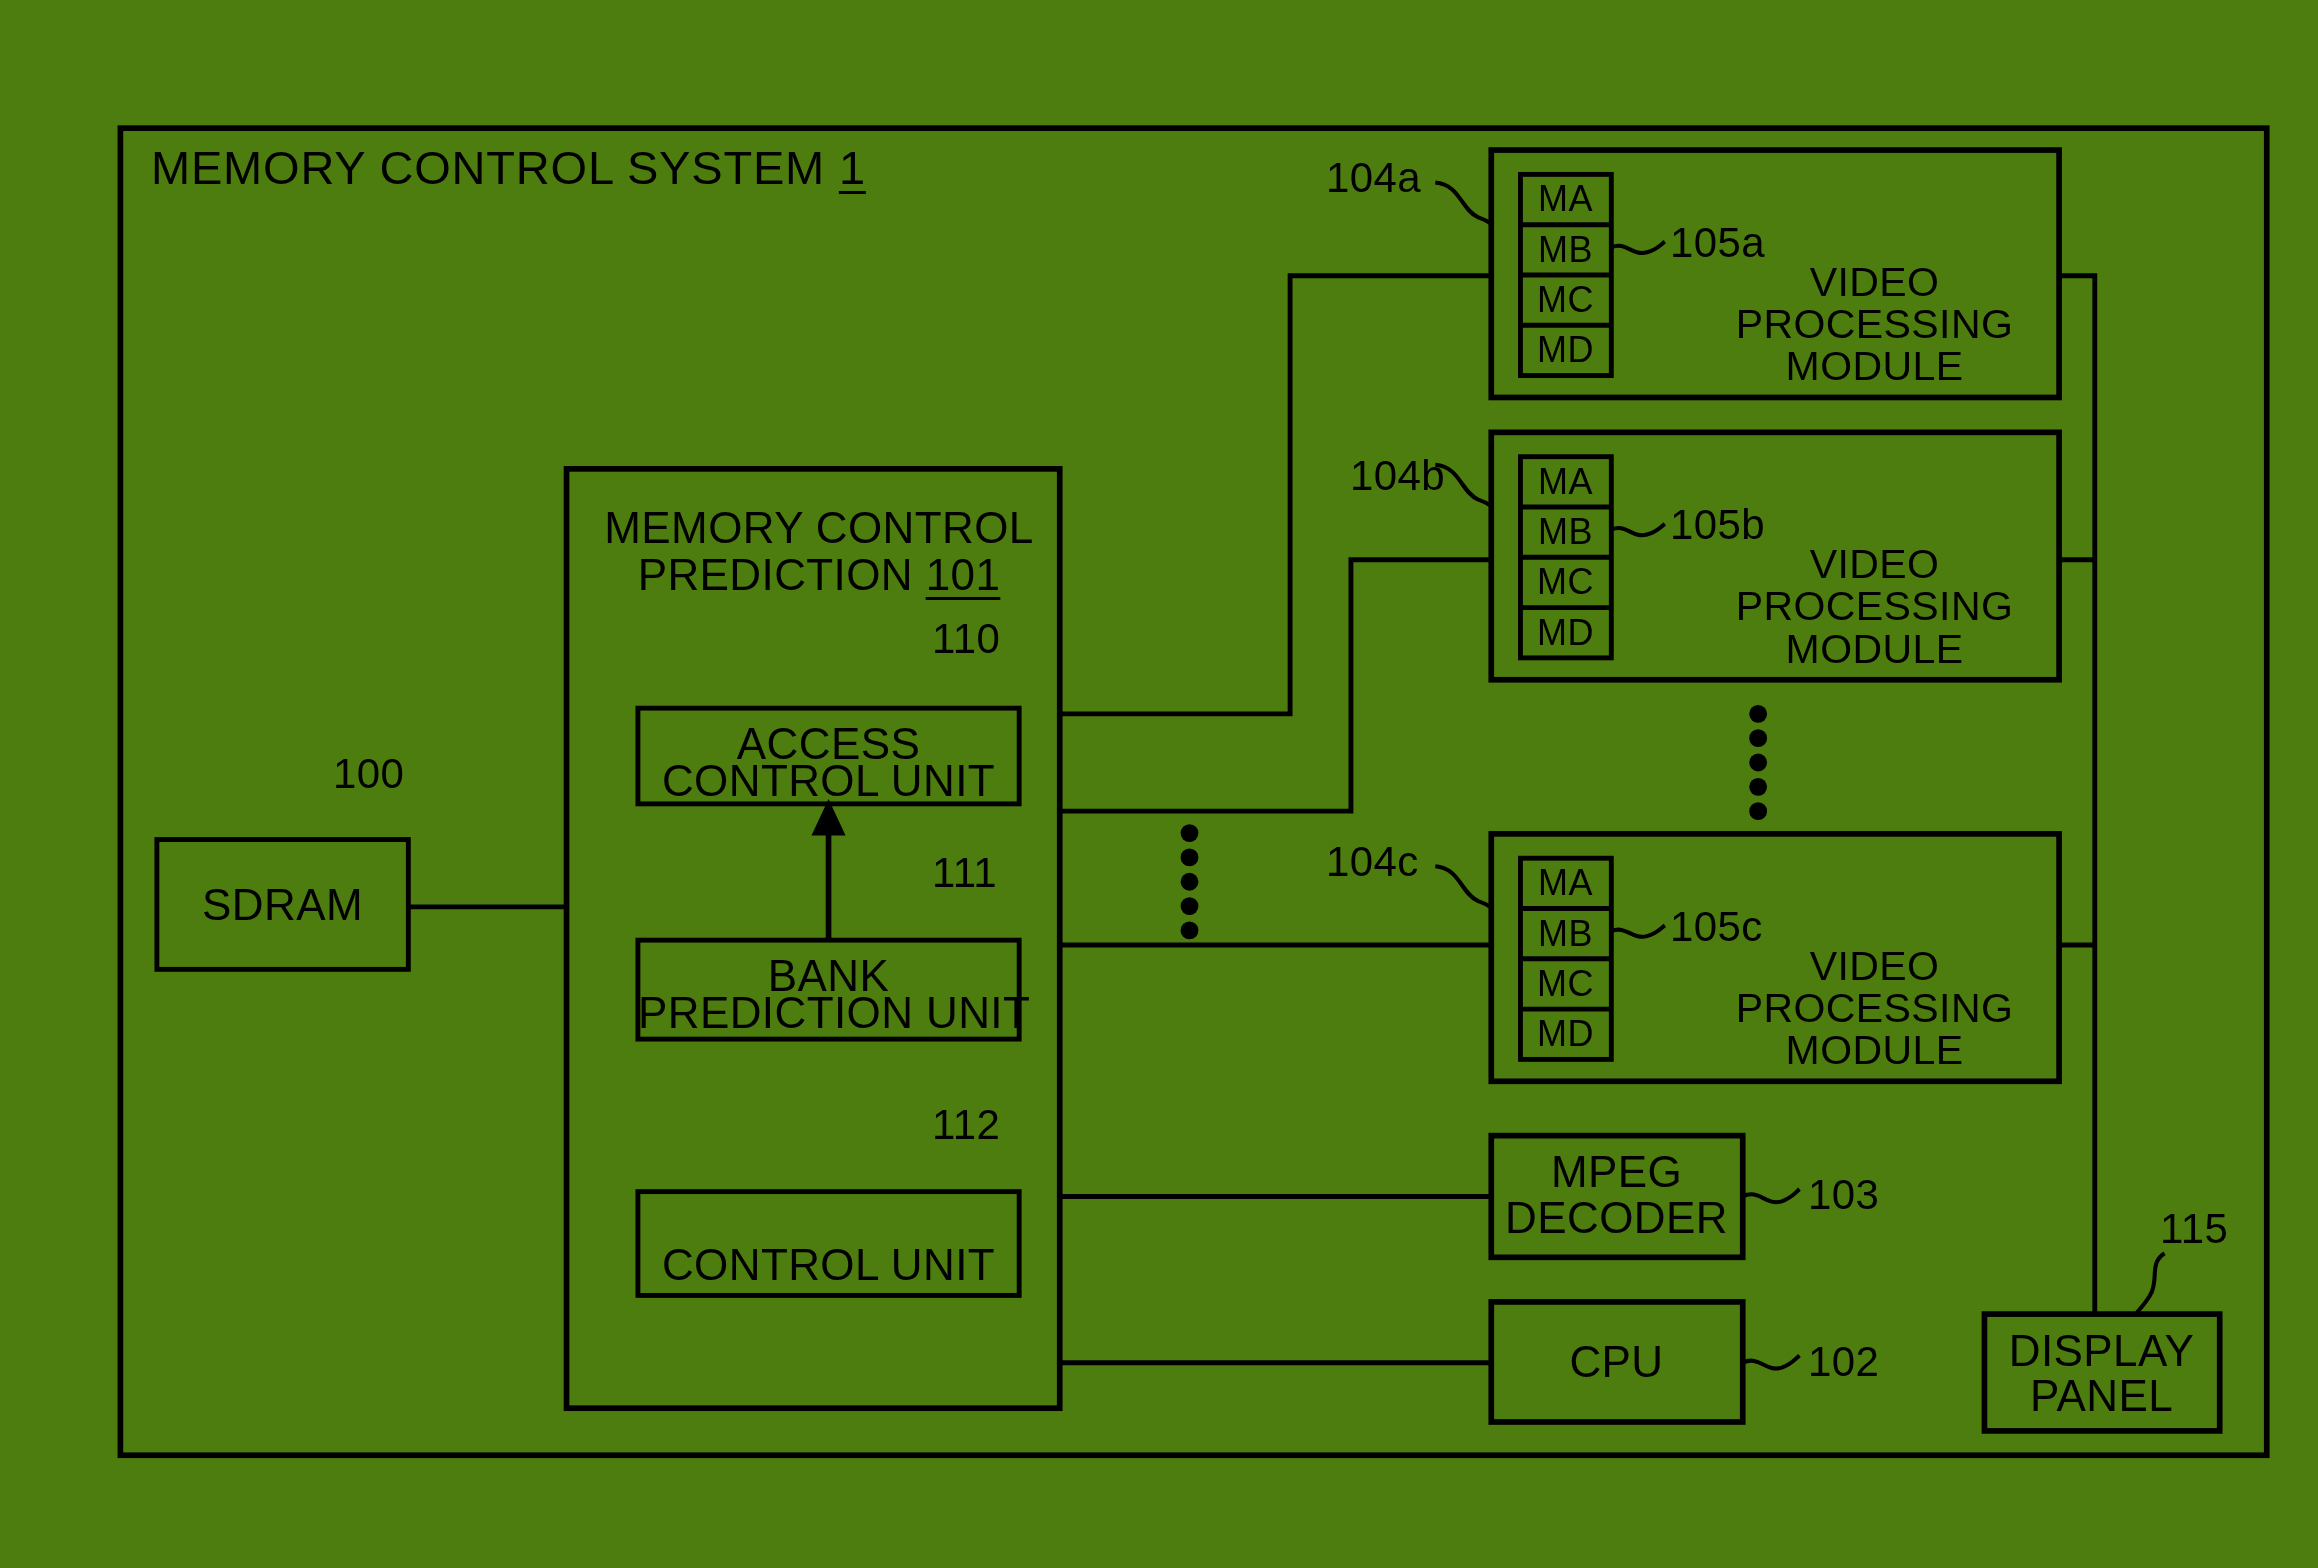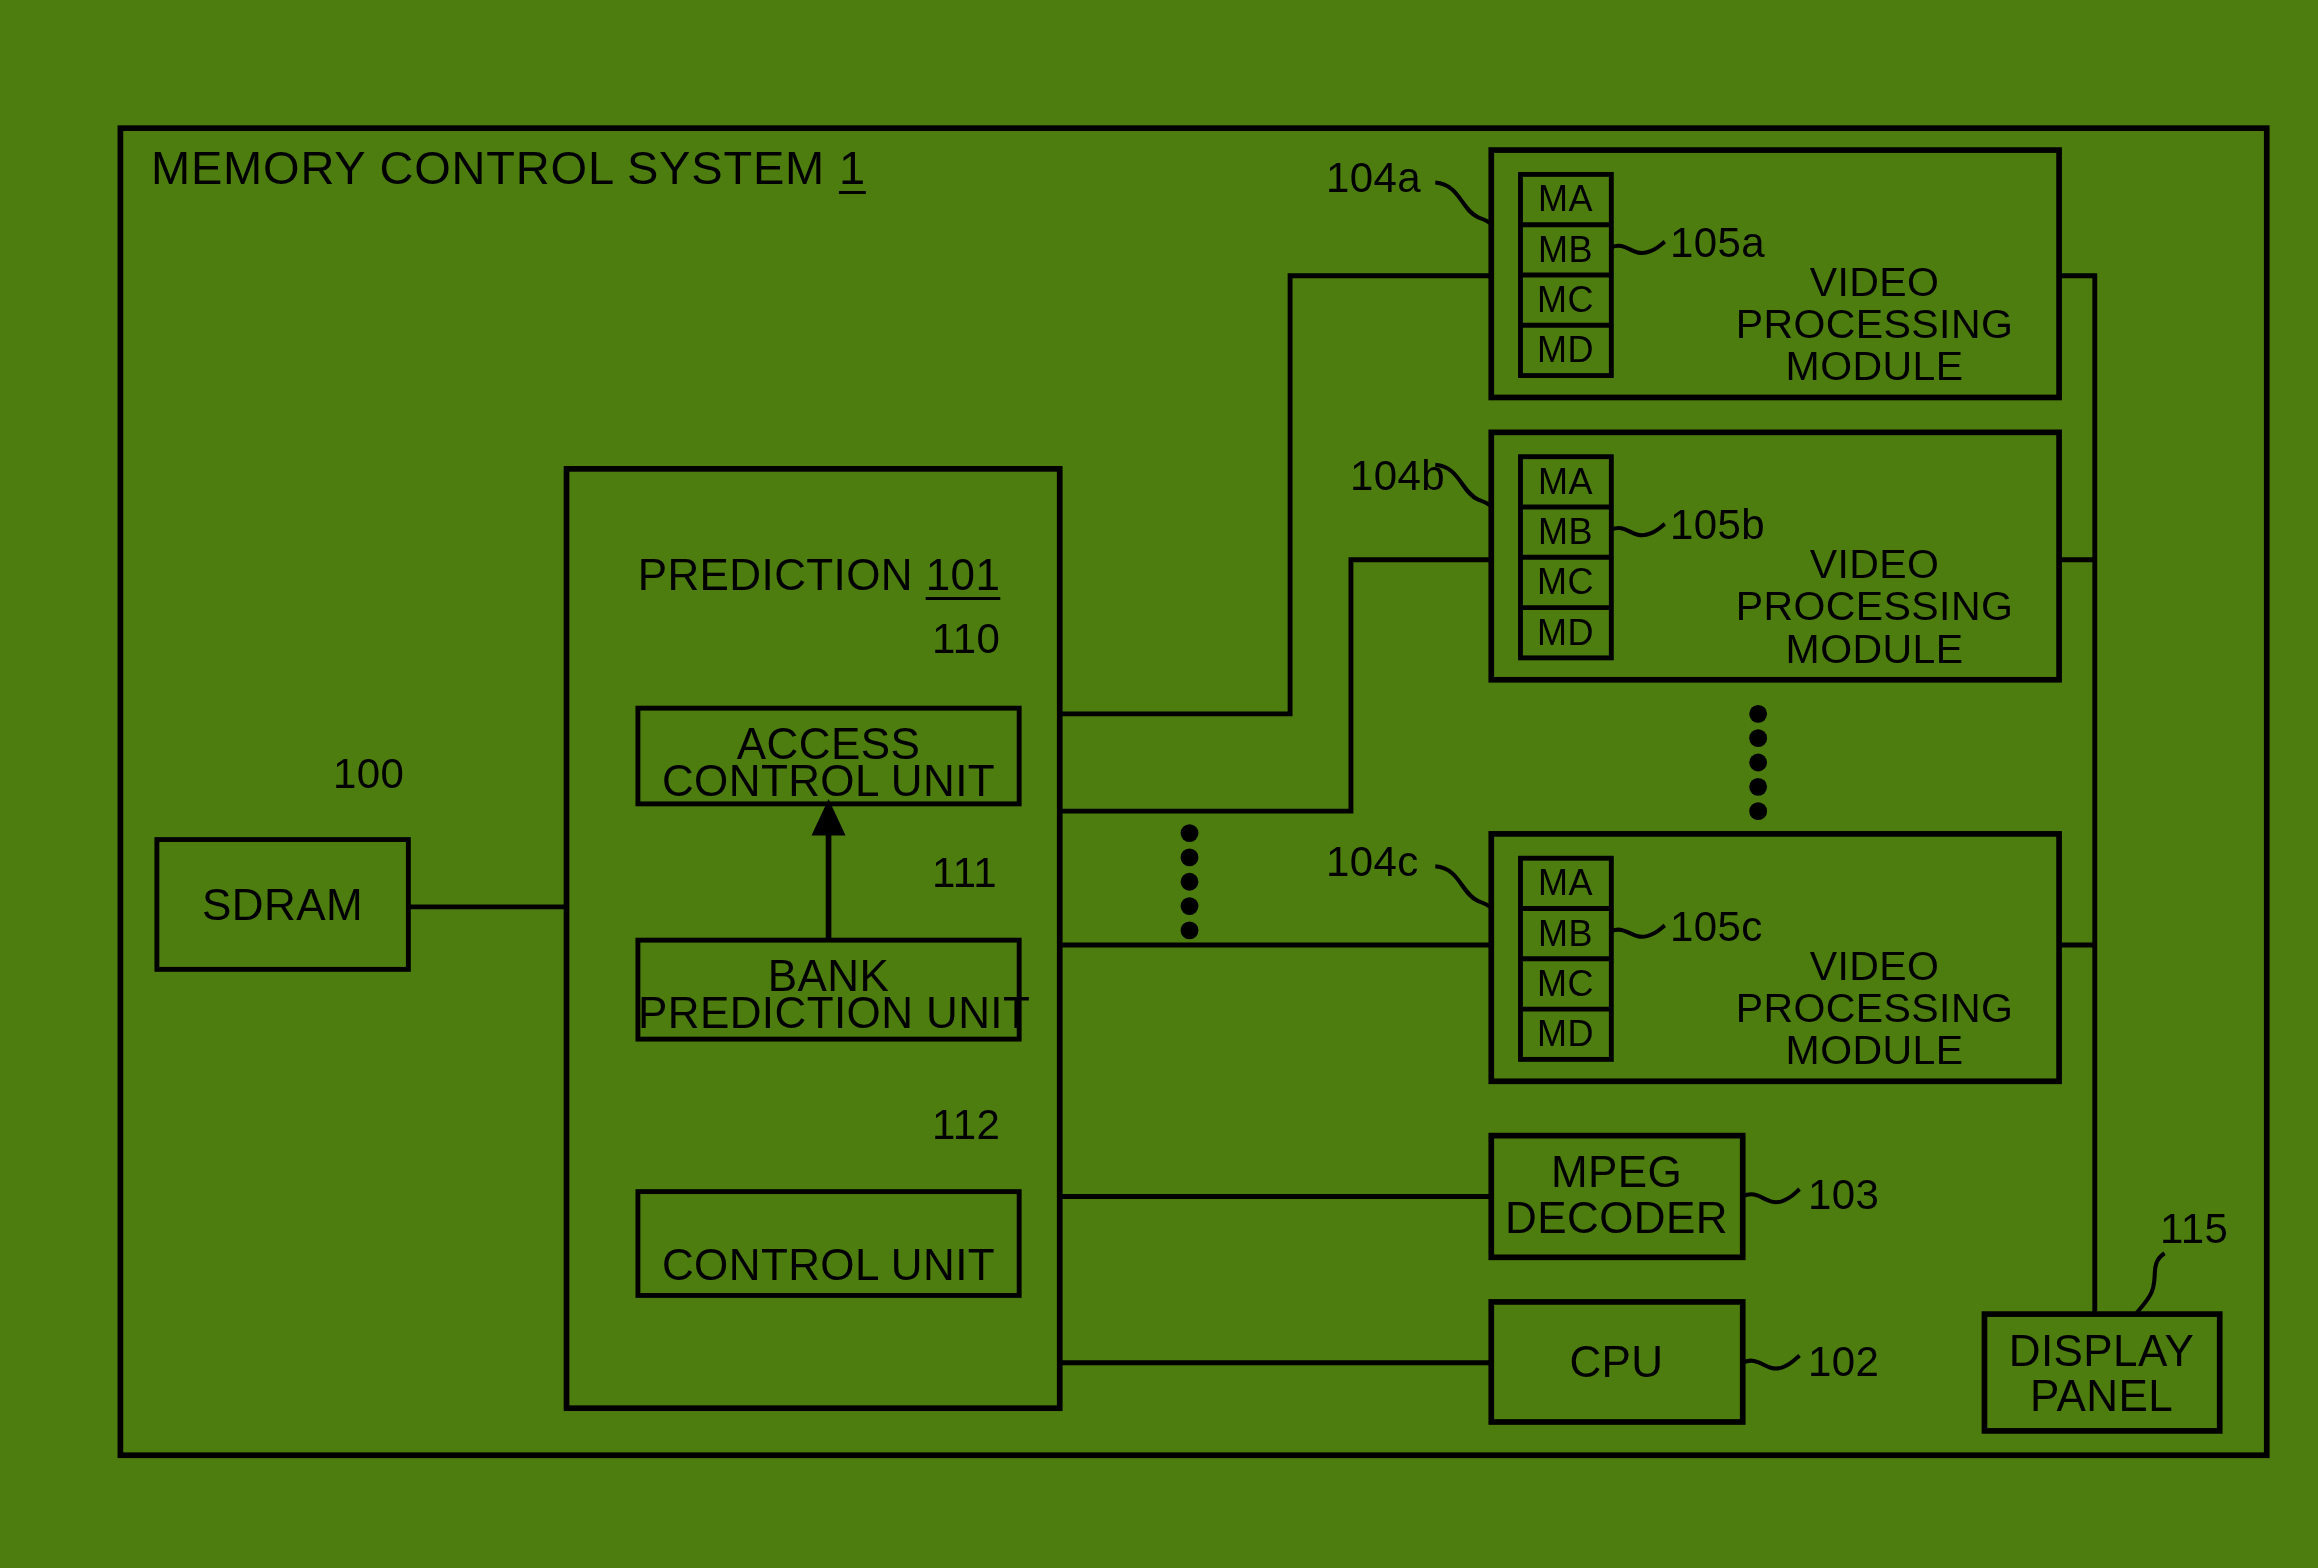--- a/index.html
+++ b/index.html
@@ -151,20 +151,21 @@
         <circle cx="2167" cy="1000" r="11"></circle>
       </g>
     </g>
   </svg>
 
   <div class="lbl sys-title" style="left:151px; top:142px;"><span>MEMORY CONTROL SYSTEM</span><span> </span><span class="u1">1</span></div>
 
   <div class="lbl ctr boxtitle" style="left:157px; top:840px; width:251px; height:130px;">SDRAM</div>
   <div class="lbl ref" style="left:333px; top:750px;">100</div>
 
+  <div class="lbl boxtitle" style="left:592px; top:503px; width:454px;">MEMORY CONTROL</div>
   <div class="lbl boxtitle" style="left:592px; top:550px; width:454px;"><span>PREDICTION</span><span> </span><span class="u1">101</span></div>
 
   <div class="lbl ref" style="left:932px; top:615px;">110</div>
   <div class="lbl boxtitle" style="left:638px; top:719px; width:381px;">ACCESS</div>
   <div class="lbl boxtitle" style="left:638px; top:756px; width:381px;">CONTROL UNIT</div>
 
   <div class="lbl ref" style="left:932px; top:849px;text-align:center;">111</div>
   <div class="lbl boxtitle" style="left:638px; top:951px; width:381px;">BANK</div>
   <div class="lbl boxtitle" style="left:638px; top:988px; width:381px;">PREDICTION UNIT</div>
 

